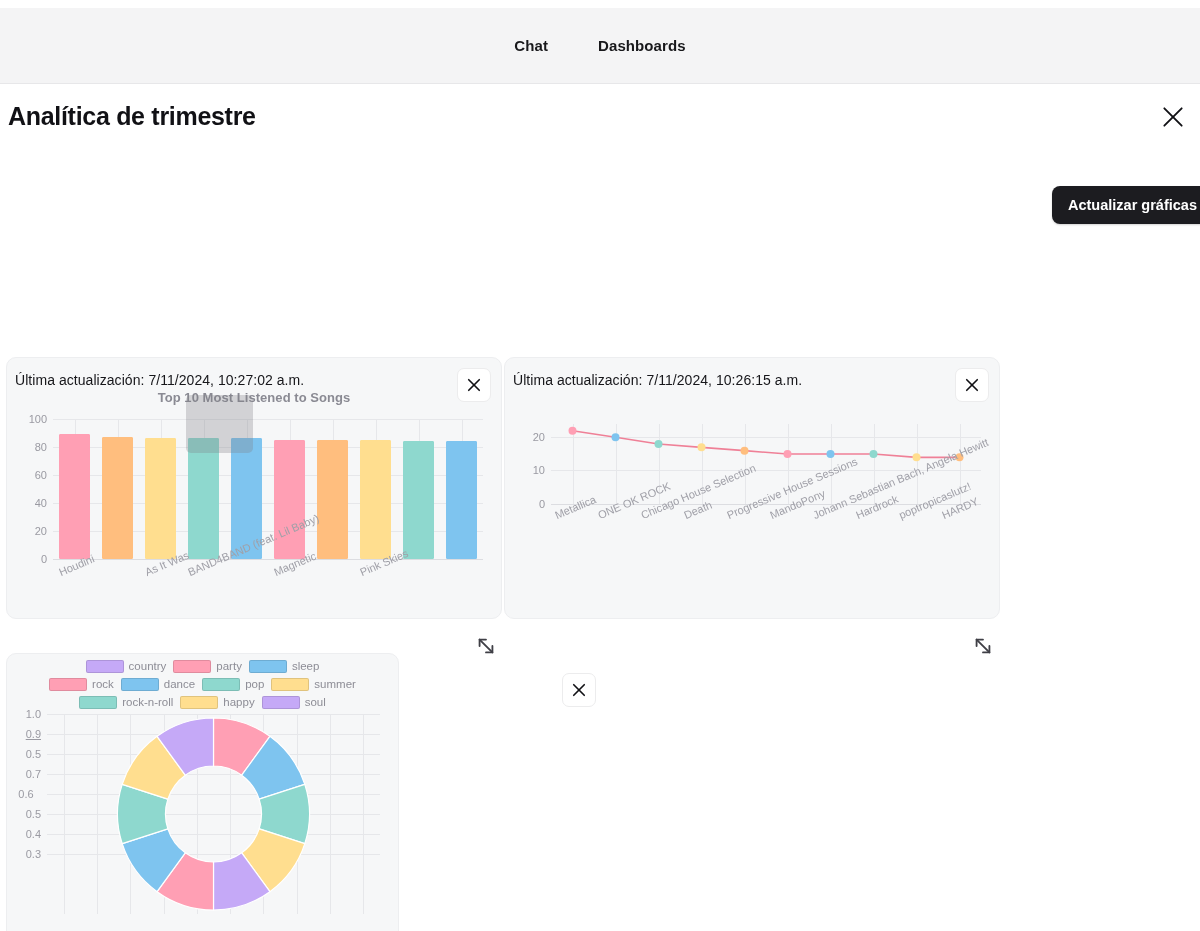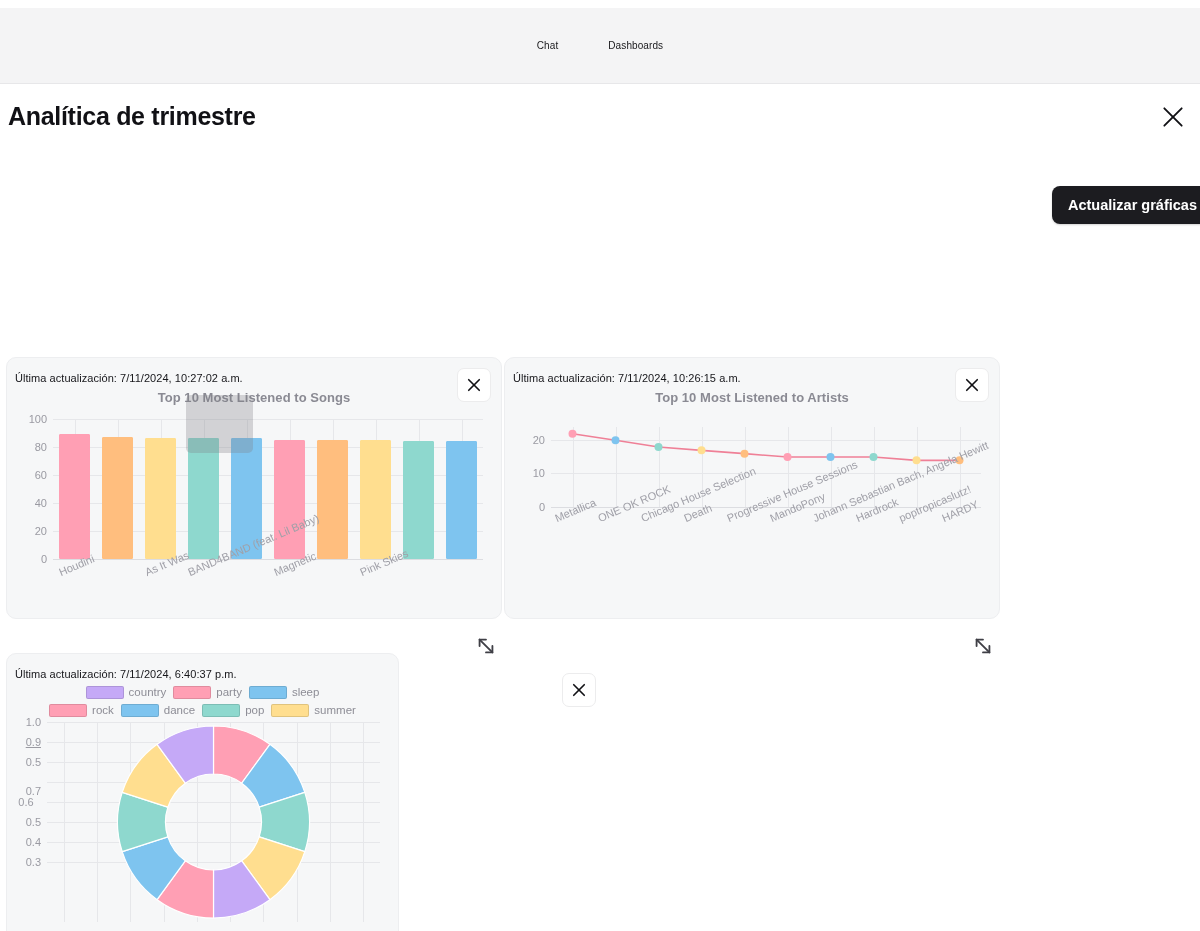--- a/index.html
+++ b/index.html
@@ -13,21 +13,21 @@
   
   .top-strip { height: 8px; background: #ffffff; }
   .navbar {
     height: 76px;
     background: #f4f4f5;
     border-bottom: 1px solid #e7e7e9;
     display: flex; align-items: center; justify-content: center;
     gap: 38px;
   }
   .nav-item {
-    font-size: 10px; font-weight: 400; color: #18181b;
+    font-size: 15px; font-weight: 700; color: #18181b;
     letter-spacing: .1px; cursor: pointer; padding: 4px 6px;
   }
 
   
   .page-head { position: relative; padding: 18px 24px 0 8px; }
   .page-title {
     font-size: 25px; font-weight: 700; color: #111115;
     letter-spacing: -.3px; line-height: 1.15;
   }
   .page-sub {
@@ -56,21 +56,21 @@
   .card {
     position: absolute;
     background: #f6f7f8;
     border-radius: 10px;
     border: 1px solid #edeef0;
   }
   .card-head {
     display: flex; align-items: flex-start; justify-content: space-between;
     padding: 10px 10px 0 8px;
   }
-  .card-ts { font-size: 11px; color: #16161a; letter-spacing: .05px; padding-top: 4px; }
+  .card-ts { font-size: 14px; color: #16161a; letter-spacing: .05px; padding-top: 4px; }
   .card-close {
     width: 34px; height: 34px; flex: 0 0 34px;
     background: #ffffff; border: 1px solid #ececed; border-radius: 7px;
     display: flex; align-items: center; justify-content: center; cursor: pointer;
   }
   .card-close svg { width: 18px; height: 18px; }
   .chart-title {
     text-align: center; font-size: 13px; font-weight: 700;
     color: #8a8a93; margin-top: -12px; margin-bottom: 2px;
     letter-spacing: .05px;
@@ -213,21 +213,20 @@
   <div class="card" style="left:504px; top:214px; width:496px; height:262px;">
     <div class="card-head">
       <div class="card-ts">Última actualización: 7/11/2024, 10:26:15 a.m.</div>
       <div class="card-close">
         <svg viewBox="0 0 24 24" fill="none" stroke="#111115" stroke-width="2.2" stroke-linecap="round">
           <line x1="5" y1="5" x2="19" y2="19"></line>
             <line x1="19" y1="5" x2="5" y2="19"></line>
         </svg>
       </div>
     </div>
-    <div class="chart-title">Top 10 Most Listened to Artists</div>
     <div id="line-plot" class="plot" style="height:80px; margin:22px 18px 0 46px;">
         <div class="gridline" style="top:80px;"></div>
         <div class="ytick" style="top:80px; right:436px; width:30px;">0</div>
         <div class="gridline" style="top:46.666666666666664px;"></div>
         <div class="ytick" style="top:46.666666666666664px; right:436px; width:30px;">10</div>
         <div class="gridline" style="top:13.333333333333329px;"></div>
         <div class="ytick" style="top:13.333333333333329px; right:436px; width:30px;">20</div>
         <div class="vline" style="left:21.5px;"></div>
         <div class="vline" style="left:64.5px;"></div>
         <div class="vline" style="left:107.5px;"></div>
@@ -268,23 +267,20 @@
   </div>
   <div class="resize-handle" style="left:972px; top:492px;">
     <svg viewBox="0 0 24 24" fill="none" stroke="#3f3f46" stroke-width="2" stroke-linecap="round" stroke-linejoin="round">
       <line x1="5" y1="5" x2="19" y2="19"></line>
         <polyline points="5,12 5,5 12,5"></polyline>
         <polyline points="19,12 19,19 12,19"></polyline>
     </svg>
   </div>
 
   <div class="card" style="left:6px; top:510px; width:393px; height:404px;">
-    <div class="card-head">
-      <div class="card-ts">Última actualización: 7/11/2024, 6:40:37 p.m.</div>
-    </div>
     <div id="donut-legend" class="legend">
         <div class="legend-row">
           <div class="legend-item">
             <span class="swatch" style="background:#c5a9f7;"></span>
             <span class="legend-label">country</span>
           </div>
           <div class="legend-item">
             <span class="swatch" style="background:#ff9fb4;"></span>
             <span class="legend-label">party</span>
           </div>
@@ -302,32 +298,46 @@
             <span class="swatch" style="background:#7ec4ef;"></span>
             <span class="legend-label">dance</span>
           </div>
           <div class="legend-item">
             <span class="swatch" style="background:#8ed8ce;"></span>
             <span class="legend-label">pop</span>
           </div>
           <div class="legend-item">
             <span class="swatch" style="background:#ffde8f;"></span>
             <span class="legend-label">summer</span>
+          </div>
+        </div>
+        <div class="legend-row">
+          <div class="legend-item">
+            <span class="swatch" style="background:#8ed8ce;"></span>
+            <span class="legend-label">rock-n-roll</span>
+          </div>
+          <div class="legend-item">
+            <span class="swatch" style="background:#ffde8f;"></span>
+            <span class="legend-label">happy</span>
+          </div>
+          <div class="legend-item">
+            <span class="swatch" style="background:#c5a9f7;"></span>
+            <span class="legend-label">soul</span>
           </div>
         </div>
       </div>
     <div id="donut-plot" class="donut-wrap" style="height:200px; margin:4px 18px 0 40px;">
         <div class="gridline" style="top:0px;"></div>
         <div class="ytick" style="top:0px; right:339px; width:30px;">1.0</div>
         <div class="gridline" style="top:20px;"></div>
         <div class="ytick" style="top:20px; right:339px; width:30px;text-decoration:underline;">0.9</div>
         <div class="gridline" style="top:40px;"></div>
         <div class="ytick" style="top:40px; right:339px; width:30px;">0.5</div>
         <div class="gridline" style="top:60px;"></div>
-        <div class="ytick" style="top:60px; right:339px; width:30px;margin-top:9px;">0.7</div>
+        <div class="ytick" style="top:60px; right:339px; width:30px;">0.7</div>
         <div class="gridline" style="top:80px;"></div>
         <div class="ytick" style="top:80px; right:339px; width:30px;text-align:center;">0.6</div>
         <div class="gridline" style="top:100px;"></div>
         <div class="ytick" style="top:100px; right:339px; width:30px;">0.5</div>
         <div class="gridline" style="top:120px;"></div>
         <div class="ytick" style="top:120px; right:339px; width:30px;">0.4</div>
         <div class="gridline" style="top:140px;"></div>
         <div class="ytick" style="top:140px; right:339px; width:30px;">0.3</div>
         <div class="vline" style="left:16.65px;"></div>
         <div class="vline" style="left:49.949999999999996px;"></div>

